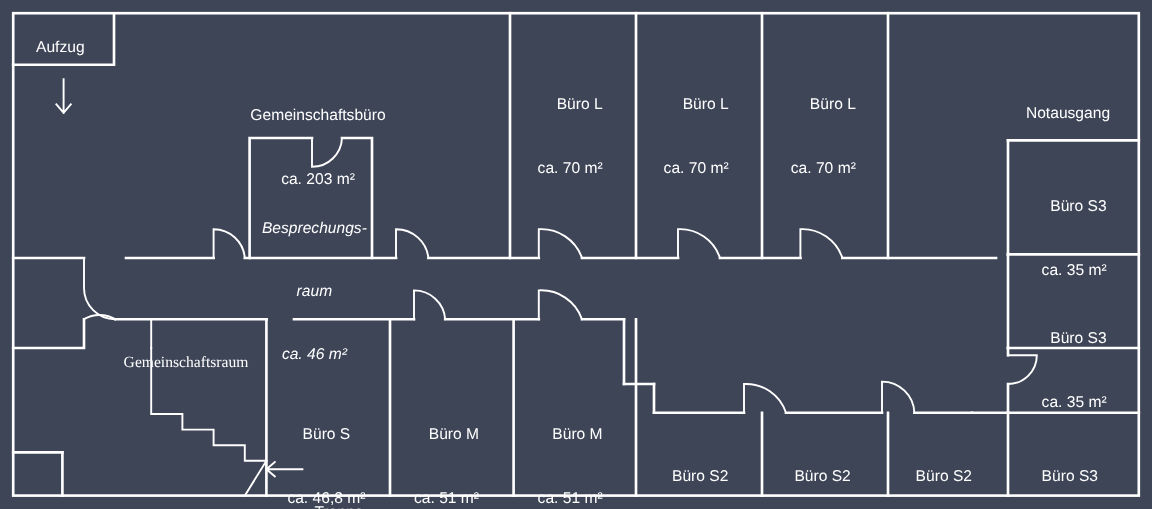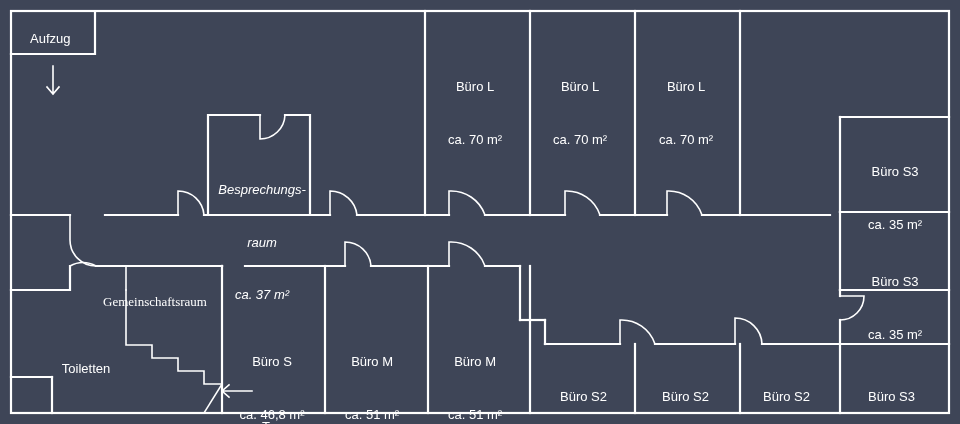--- a/index.html
+++ b/index.html
@@ -33,21 +33,21 @@
     line-height: 1.35;
     font-size: 13px;
     color: #ffffff;
     white-space: pre;
     pointer-events: none;
   }
   .label .ln {
     display: block;
   }
   .label.left {
-    text-align: center;
+    text-align: right;
   }
 </style>
 </head>
 <body>
 
 <div id="floorplan">
 
   <svg class="plan" viewBox="0 0 960 424">
     <g fill="none" stroke="#ffffff" stroke-width="2.2" stroke-linecap="square">
 
@@ -128,60 +128,64 @@
       <path d="M126,290 L126,266" stroke-width="1.6"></path>
       <path d="M222,384 L204,413" stroke-width="1.6"></path>
 
       <path d="M252,391 L222,391 M229,385 L222,391 L229,397" stroke-width="1.6"></path>
 
     </g>
   </svg>
 
   <div class="label left" style="left:30px; top:30px;"><span class="ln">Aufzug</span></div>
 
+  <div class="label" style="left:265px; top:52px; transform:translateX(-50%);">
+    <span class="ln">Gemeinschaftsbüro</span>
+    <span class="ln">ca. 203 m²</span>
+  </div>
 
   <div class="label" style="left:262px; top:146px; transform:translateX(-50%);font-style:italic;">
     <span class="ln">Besprechungs-</span>
     <span class="ln">raum</span>
-    <span class="ln">ca. 37 m²</span>
+    <span class="ln">ca. 46 m²</span>
   </div>
 
   <div class="label left" style="left:448px; top:43px;">
     <span class="ln">Büro L</span>
     <span class="ln">ca. 70 m²</span>
   </div>
 
   <div class="label left" style="left:553px; top:43px;">
     <span class="ln">Büro L</span>
     <span class="ln">ca. 70 m²</span>
   </div>
 
   <div class="label left" style="left:659px; top:43px;">
     <span class="ln">Büro L</span>
     <span class="ln">ca. 70 m²</span>
   </div>
 
+  <div class="label" style="left:890px; top:50px; transform:translateX(-50%);">
+    <span class="ln">Notausgang</span>
+  </div>
 
   <div class="label left" style="left:868px; top:128px;">
     <span class="ln">Büro S3</span>
     <span class="ln">ca. 35 m²</span>
   </div>
 
   <div class="label left" style="left:868px; top:238px;">
     <span class="ln">Büro S3</span>
     <span class="ln">ca. 35 m²</span>
   </div>
 
   <div class="label" style="left:155px; top:258px; transform:translateX(-50%);font-family:Liberation Serif, serif;">
     <span class="ln">Gemeinschaftsraum</span>
   </div>
 
-  <div class="label" style="left:86px; top:325px; transform:translateX(-50%);">
-    <span class="ln">Toiletten</span>
-  </div>
 
   <div class="label" style="left:272px; top:318px; transform:translateX(-50%);">
     <span class="ln">Büro S</span>
     <span class="ln">ca. 46,8 m²</span>
   </div>
 
   <div class="label left" style="left:345px; top:318px;">
     <span class="ln">Büro M</span>
     <span class="ln">ca. 51 m²</span>
   </div>

